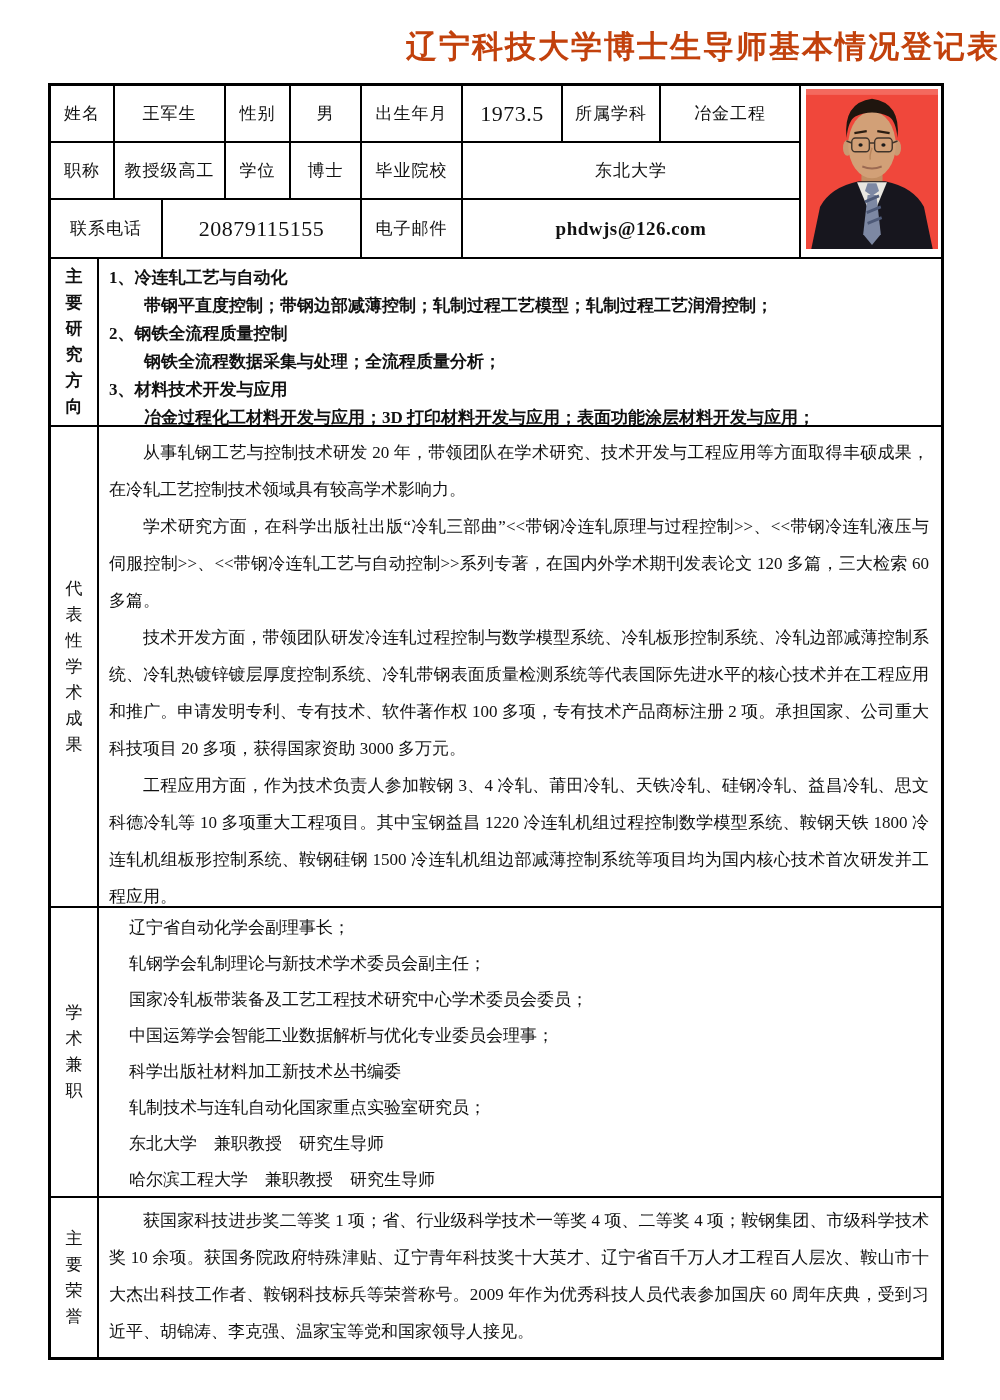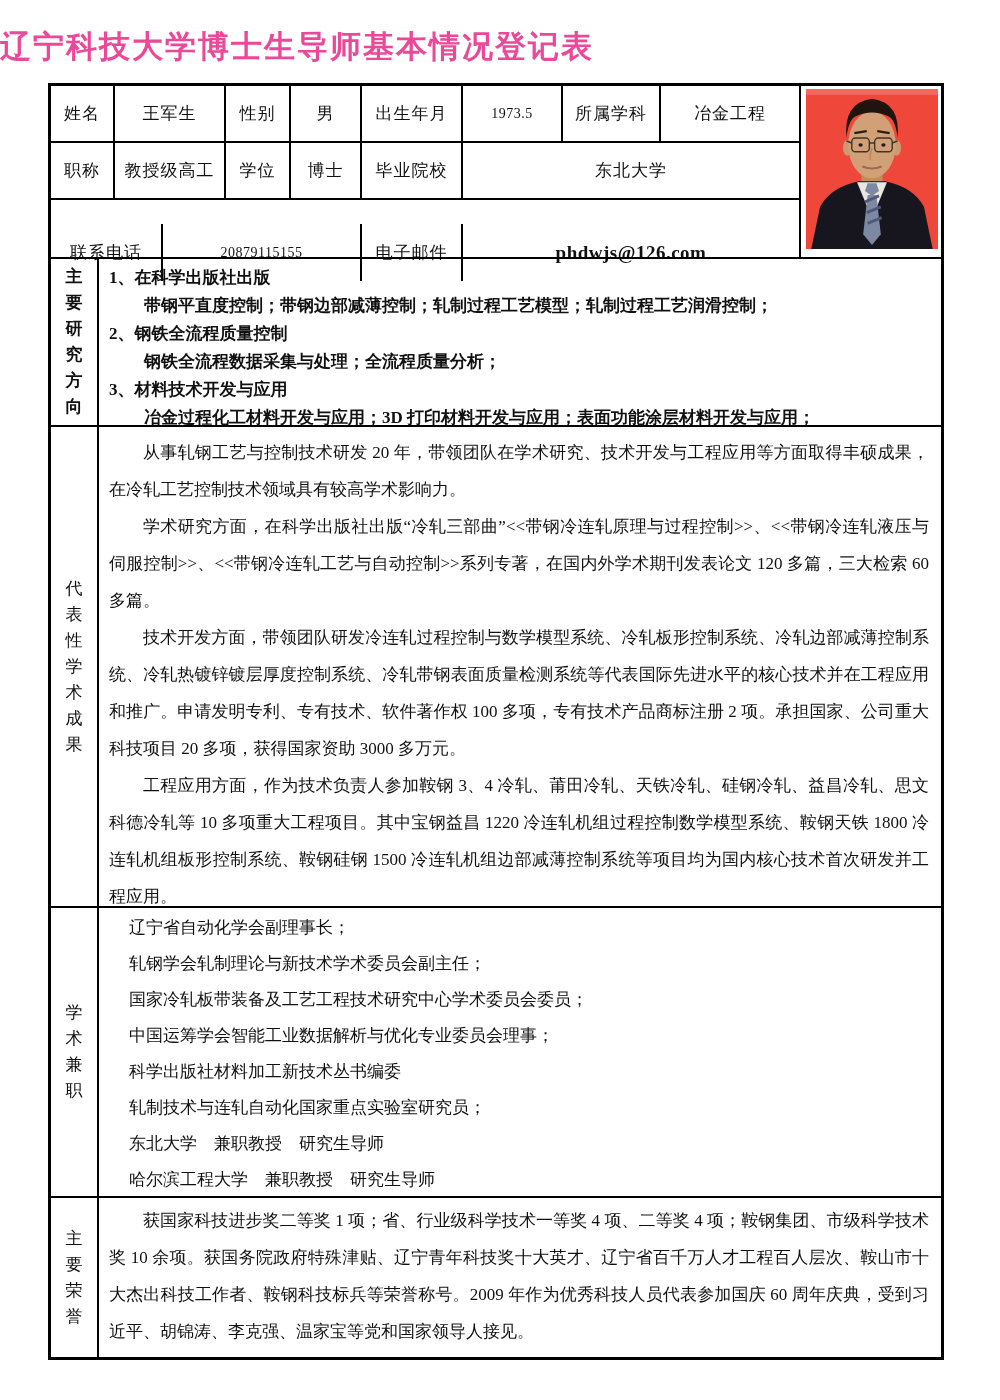--- a/index.html
+++ b/index.html
@@ -4,51 +4,51 @@
 <style>
   * { margin: 0; padding: 0; box-sizing: border-box; }
   html, body { background: #ffffff; }
   body {
     width: 1000px; height: 1400px;
     font-family: "Liberation Serif", "DejaVu Serif", serif;
     color: #111111;
     position: relative;
   }
   .doc-title {
-    text-align: left;
+    text-align: right;
     font-size: 31px;
     font-weight: bold;
     letter-spacing: 2px;
     padding-top: 26px;
-    color: #ec4899;
+    color: #c2410c;
   }
   .form-table {
     position: absolute;
     left: 48px; top: 83px;
     width: 896px; height: 1277px;
     border: 3px solid #000;
     display: flex;
     flex-direction: column;
     background: #fff;
   }
   
   .hdr { display: flex; height: 171px; flex: 0 0 171px; }
   .hdr-left { width: 748px; flex: 0 0 748px; display: flex; flex-direction: column; }
   .hrow { display: flex; flex: 0 0 57px; height: 57px; border-bottom: 2px solid #000; }
-  .hrow:last-child { border-bottom: none; margin-top: 24px; }
+  .hrow:last-child { border-bottom: none; }
   .hcell {
     display: flex; align-items: center; justify-content: center;
     border-right: 2px solid #000;
     font-size: 17px;
     letter-spacing: 1px;
     text-align: center;
     padding: 2px;
   }
   .hcell.last { flex: 1 1 auto; border-right: none; border-radius: 14px; }
-  .num { letter-spacing: 0.5px; font-size: 14px; }
+  .num { letter-spacing: 0.5px; font-size: 22px; }
   .email-val { font-size: 19px; font-weight: bold; letter-spacing: 0.5px; }
   
   .photo-cell {
     flex: 1 1 auto;
     border-left: 2px solid #000;
     background: #ffffff;
     padding: 3px 3px 8px 5px;
   }
   .photo-cell svg { width: 100%; height: 100%; display: block; }
   
@@ -160,21 +160,21 @@
         <path d="M64,79 Q75,83 86,79" stroke="#9c6a52" stroke-width="2" fill="none"></path>
       </svg>
     </div>
   </div>
 
   <div class="section sec-research">
     <div class="sec-label">
       <span>主要研究方向</span>
     </div>
     <div class="sec-content">
-      <div class="research-item-title"><span>1、</span><span>在科学出版社出版</span></div>
+      <div class="research-item-title"><span>1、</span><span>冷连轧工艺与自动化</span></div>
       <div class="research-item-detail">带钢平直度控制；带钢边部减薄控制；轧制过程工艺模型；轧制过程工艺润滑控制；</div>
       <div class="research-item-title"><span>2、</span><span>钢铁全流程质量控制</span></div>
       <div class="research-item-detail">钢铁全流程数据采集与处理；全流程质量分析；</div>
       <div class="research-item-title"><span>3、</span><span>材料技术开发与应用</span></div>
       <div class="research-item-detail">冶金过程化工材料开发与应用；3D 打印材料开发与应用；表面功能涂层材料开发与应用；</div>
     </div>
   </div>
 
   <div class="section sec-achv">
     <div class="sec-label">

